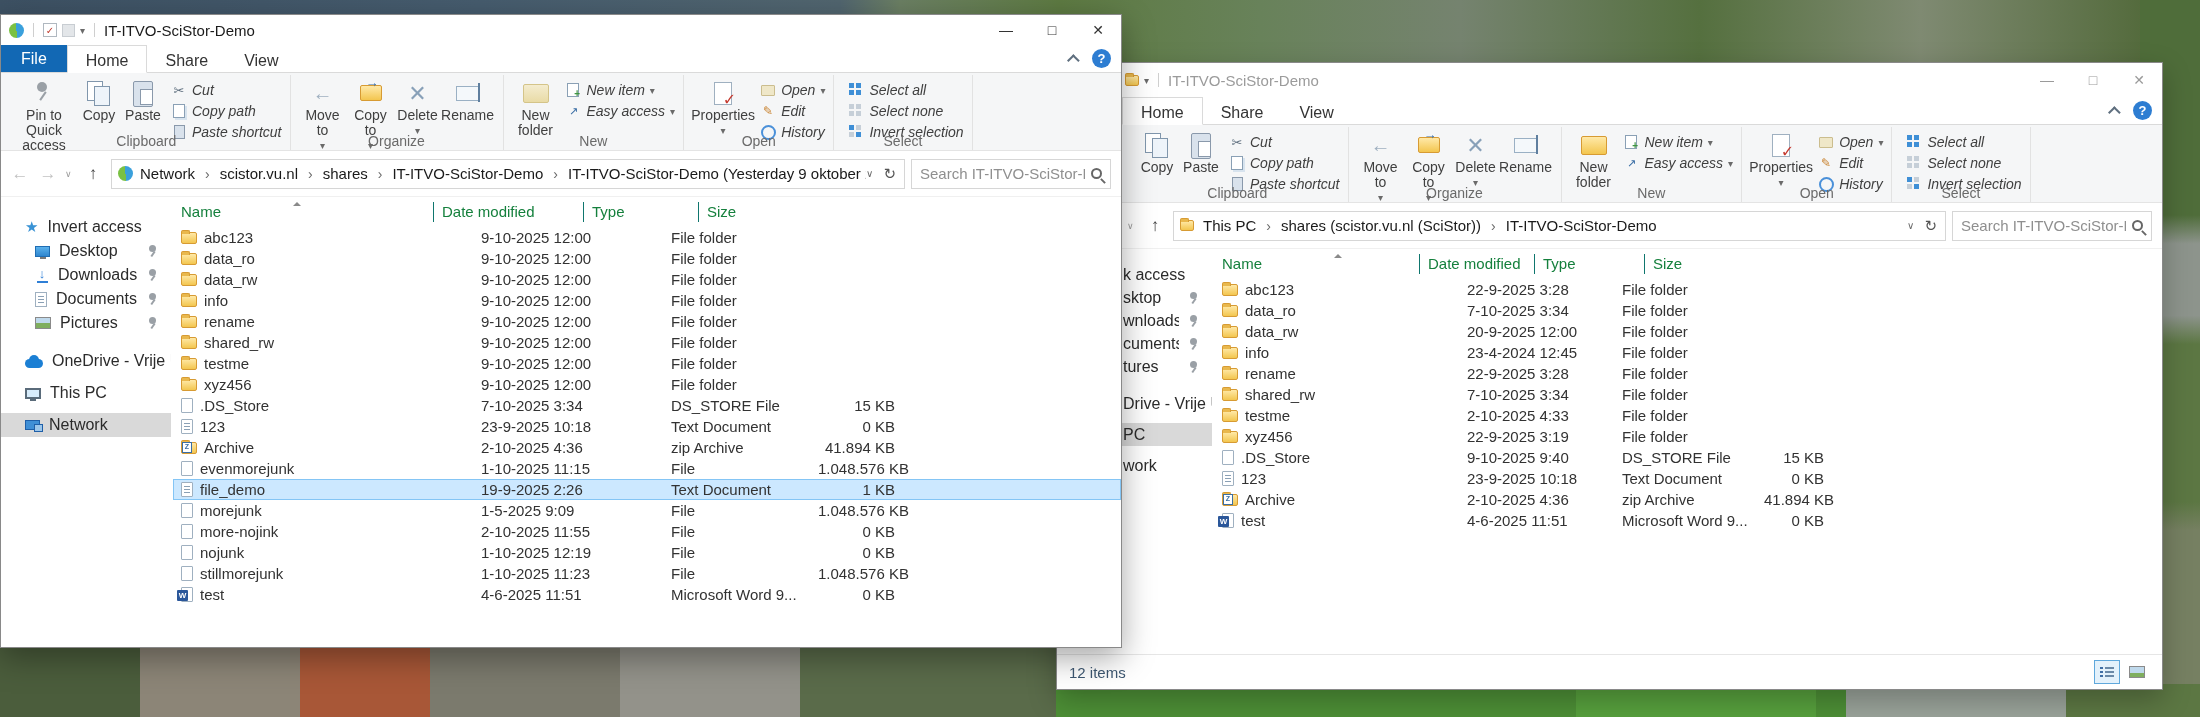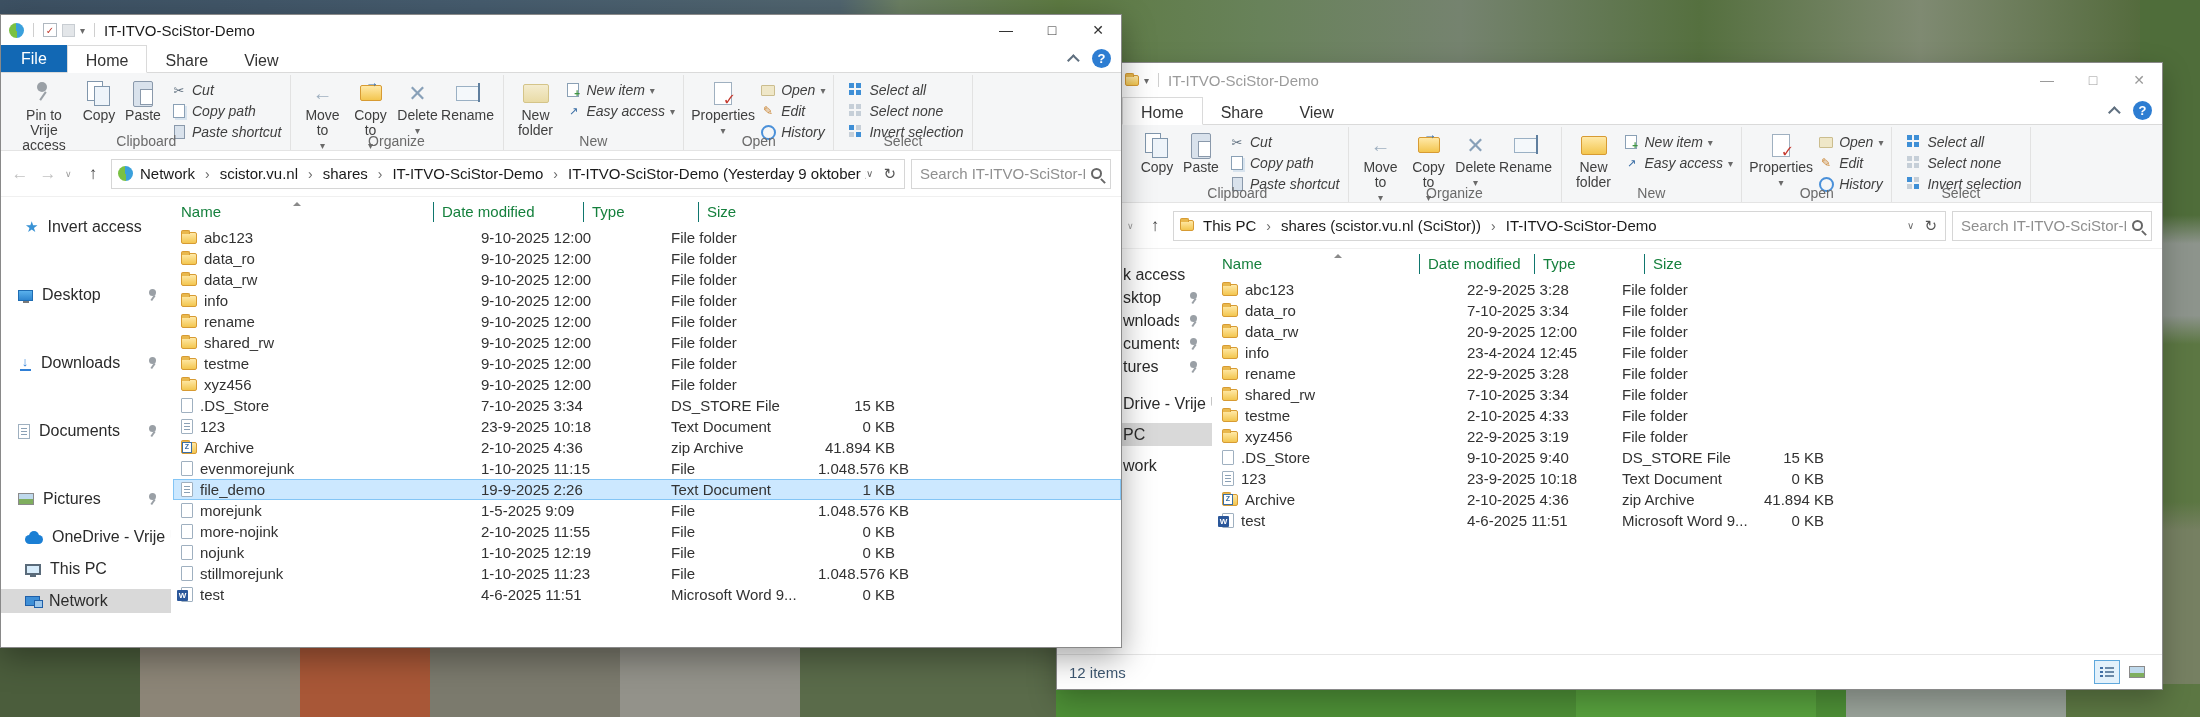--- a/index.html
+++ b/index.html
@@ -64,21 +64,21 @@
 .mag { width:11px; height:11px; border:2px solid #666; border-radius:50%; position:relative; flex:none; }
 .mag::after { content:""; position:absolute; width:2px; height:6px; background:#666; left:9px; top:8px; transform:rotate(-45deg); }
 
 .main { display:flex; }
 #win-left  .main { height:419px; }
 #win-right .main { height:407px; }
 .sidebar { width:170px; flex:none; padding-top:18px; font-size:16px; }
 #win-right .sidebar { width:155px; padding-top:14px; }
 .side-item { display:flex; align-items:center; gap:9px; height:24px; padding-left:24px; color:#2b2b2b; }
 #win-right .side-item { height:23px; padding-left:66px; }
-.side-item.indent { padding-left:17px;margin-top:44px; }
+.side-item.indent { padding-left:34px; }
 .side-item.gap-lg { margin-top:14px; }
 .side-item.gap-sm { margin-top:8px; }
 .side-item.selected { background:#d9d9d9; }
 .side-label { white-space:nowrap; overflow:hidden; }
 .side-pin { margin-left:auto; margin-right:13px; position:relative; width:11px; height:12px; flex:none; }
 .side-pin::before { content:""; position:absolute; width:7px; height:7px; border-radius:50%; background:#9aa0a6; left:2px; top:0; }
 .side-pin::after { content:""; position:absolute; width:2px; height:6px; background:#9aa0a6; left:5px; top:6px; transform:rotate(35deg); }
 
 .filelist { flex:1; position:relative; padding-left:2px; min-width:0; }
 .cols { display:grid; height:30px; align-items:center; font-size:15px; color:#15803d; }
@@ -544,21 +544,21 @@
       <span class="tab">View</span>
       <div class="tabs-right">
         <span class="chev-up"></span>
         <span class="help-btn">?</span>
       </div>
     </div>
     <div class="ribbon">
       <div class="rgroup">
         <div class="rbig" style="width:66px">
           <span class="icon32 ri-pin"></span>
-          <span>Pin to Vrije access</span>
+          <span>Pin to Quick access</span>
         </div>
         <div class="rbig" style="width:44px">
           <span class="icon32 ri-copy"></span>
           <span>Copy</span>
         </div>
         <div class="rbig" style="width:44px">
           <span class="icon32 ri-paste"></span>
           <span>Paste</span>
         </div>
         <div class="rsm-col">

